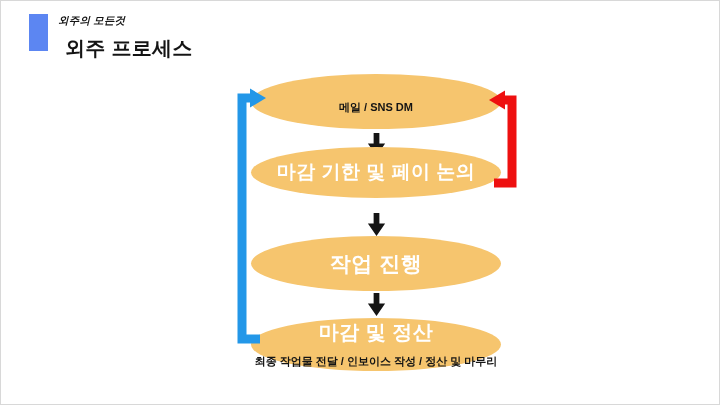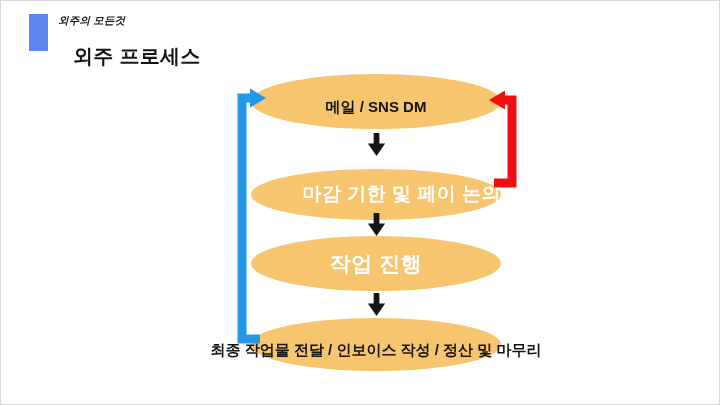--- a/index.html
+++ b/index.html
@@ -27,42 +27,42 @@
     position:absolute;left:28px;top:13px;width:19px;height:37px;
     background:var(--header-accent);
   }
   .eyebrow{
     position:absolute;left:57px;top:13px;
     font-size:10.5px;font-weight:700;color:var(--header-text);
     letter-spacing:.2px;
     font-style:italic;
   }
   .slide-title{
-    position:absolute;left:56px;top:26px;margin:16px;
+    position:absolute;left:56px;top:26px;margin:8px;
     font-size:20px;font-weight:800;color:var(--header-text);
     letter-spacing:.3px;
   }
   
   .pill{
     position:absolute;left:250px;width:250px;
     background:var(--box-fill);
     border-radius:50%;
     display:flex;flex-direction:column;align-items:center;justify-content:center;
     text-align:center;
   }
   .pill .t{
     font-weight:800;color:var(--title-text);
     letter-spacing:.5px;white-space:nowrap;line-height:1.1;
   }
   .pill .s{
-    font-size:15px;font-weight:700;color:var(--subtitle-text);
+    font-size:11px;font-weight:700;color:var(--subtitle-text);
     white-space:nowrap;margin-top:12px;line-height:1.1;
   }
   .pill-1{top:73px;height:55px;}
-  .pill-2{top:168px;height:51px;align-items:flex-end;}
+  .pill-2{top:146px;height:51px;}
   .pill-3{top:235px;height:55px;gap:21px;}
   .pill-4{top:317px;height:53px;}
   .pill-1 .t{font-size:20px;}
   .pill-2 .t{font-size:19px;}
   .pill-3 .t{font-size:21px;}
   .pill-4 .t{font-size:20px;}
   
   .down-arrow{position:absolute;width:23px;height:23px;left:364px;}
   .down-arrow svg{display:block;width:100%;height:100%;}
   .down-arrow polygon{fill:var(--black-arrow);}
@@ -112,20 +112,21 @@
     <div class="t">작업 진행</div>
   </div>
 
   <div class="down-arrow da-3">
     <svg viewBox="0 0 24 24">
         <polygon points="9,0 15,0 15,11 21,11 12,24 3,11 9,11"></polygon>
       </svg>
   </div>
 
   <div class="pill pill-4">
+    <div class="t">마감 및 정산</div>
     <div class="s">최종 작업물 전달 / 인보이스 작성 / 정산 및 마무리</div>
   </div>
 
   <svg class="overlay" viewBox="0 0 718 403">
     <g>
       <path class="loop-blue-path" d="M259 338 H241 V97 H250"></path>
       <polygon class="loop-blue-head" points="249,87.5 265,97 249,106.5"></polygon>
     </g>
     <g>
       <path class="loop-red-path" d="M493 182 H511 V99 H503"></path>

